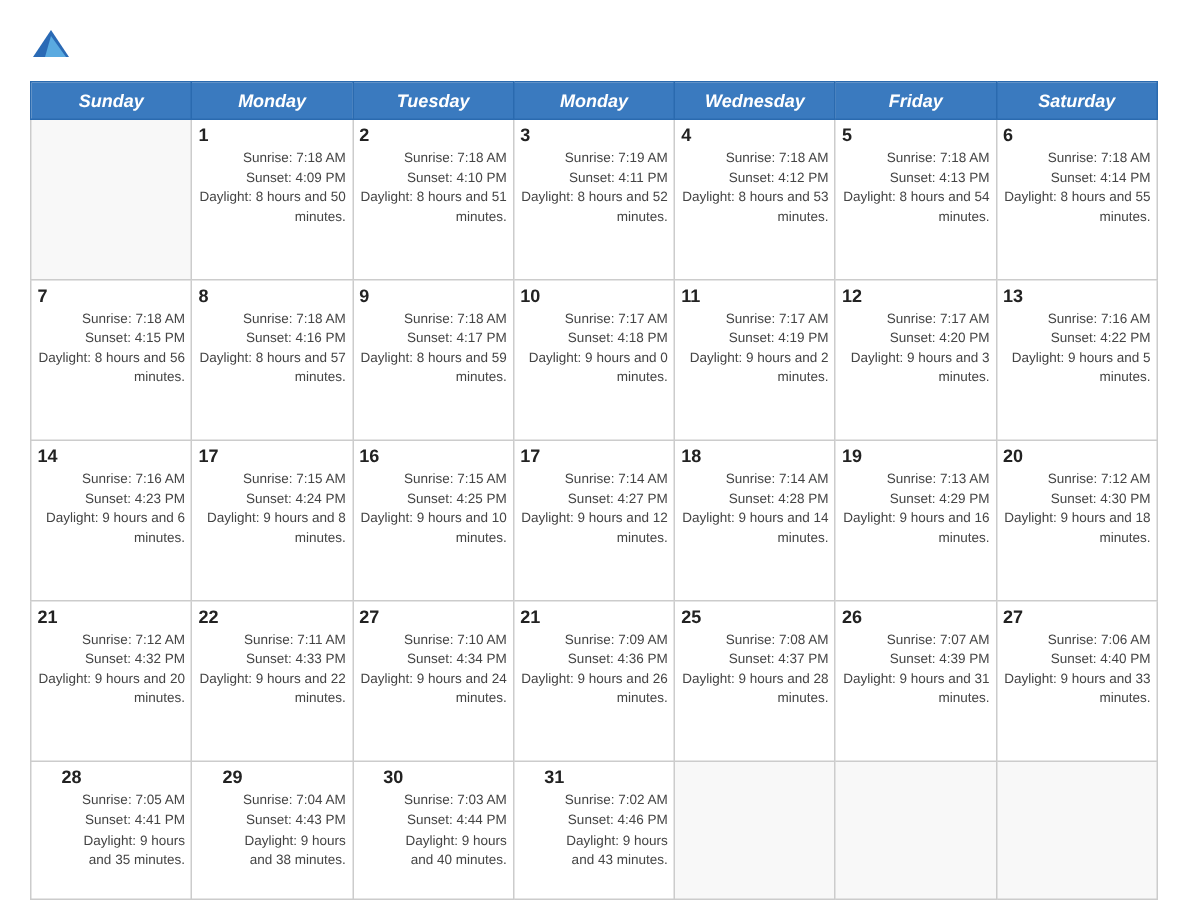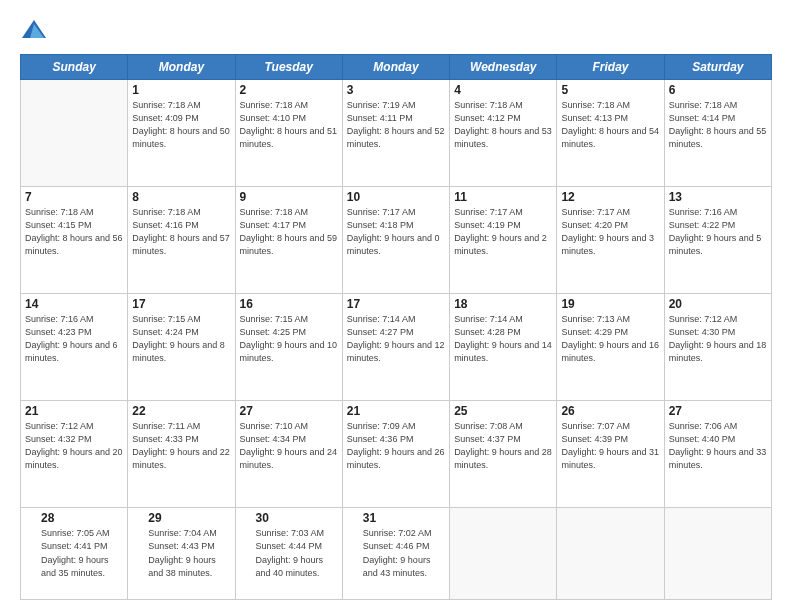--- a/index.html
+++ b/index.html
@@ -90,20 +90,21 @@
     .day-num {
       font-size: 12px;
       font-weight: bold;
       color: #222;
       margin-bottom: 2px;
     }
     .day-info {
       line-height: 1.45;
       color: #444;
       font-size: 9px;
+      text-align: right;
     }
     tr:last-child td {
       height: 72px;
       padding-left: 20px;
     }
   </style>
 </head>
 <body>
 
 <div class="page">

